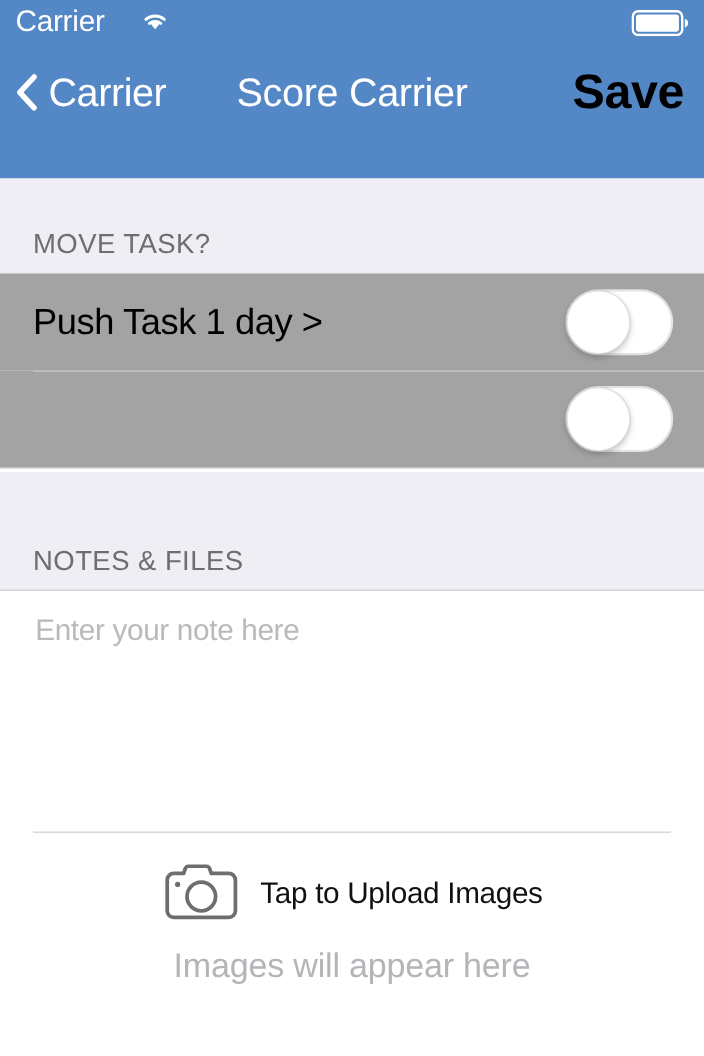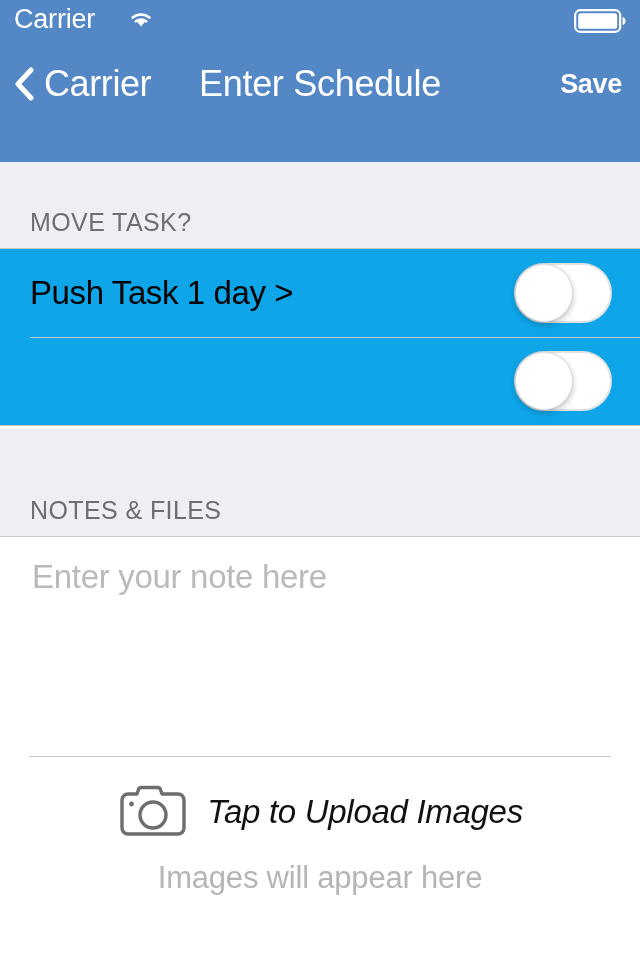--- a/index.html
+++ b/index.html
@@ -70,21 +70,21 @@
     background: #ffffff;
     border-top: 1px solid #C8C7CC;
     border-bottom: 1px solid #C8C7CC;
     box-sizing: border-box;
   }
   .row {
     position: relative;
     height: 88px;
     display: flex;
     align-items: center;
-    background: #0ea5e9;
+    background: #a3a3a3;
     box-sizing: border-box;
   }
   .row + .row::before {
     content: "";
     position: absolute;
     left: 30px;
     right: 0;
     top: 0;
     height: 1px;
     background: #C8C7CC;
@@ -150,21 +150,21 @@
     top: 538px;
     left: 0;
     width: 640px;
     height: 218px;
     background: #ffffff;
   }
   .note-placeholder {
     position: absolute;
     left: 32px;
     top: 20px;
-    font-size: 33px;
+    font-size: 27px;
     color: #B9B9BE;
     letter-spacing: -0.3px;
     white-space: nowrap;
   }
 
   
   .upload-divider {
     position: absolute;
     top: 756px;
     left: 30px;
@@ -182,25 +182,24 @@
     align-items: center;
     justify-content: center;
   }
   .camera-icon {
     width: 72px;
     height: 56px;
     flex: none;
     margin-right: 18px;
   }
   .upload-label {
-    font-size: 33px;
+    font-size: 27px;
     color: #111111;
     letter-spacing: -0.3px;
     white-space: nowrap;
-    font-style: italic;
   }
   .images-hint {
     position: absolute;
     top: 860px;
     left: 0;
     width: 640px;
     text-align: center;
     font-size: 31px;
     color: #B4B4B9;
     letter-spacing: -0.2px;
@@ -297,23 +296,23 @@
     color: #ffffff;
     letter-spacing: -0.3px;
   }
   .nav-save {
     position: absolute;
     right: 18px;
     top: 0;
     height: 88px;
     display: flex;
     align-items: center;
-    font-size: 27px;
+    font-size: 44px;
     font-weight: bold;
-    color: #ffffff;
+    color: #000000;
     letter-spacing: -0.3px;
   }
 </style>
 </head>
 <body>
 
 <div class="phone">
 
   <div class="content">
 
@@ -373,21 +372,21 @@
         <path d="M9.8 14.3 a8.4 8.4 0 0 1 10.4 0" fill="none" stroke="#ffffff" stroke-width="2.6" stroke-linecap="round"></path>
       </svg>
       <svg class="sb-battery" viewBox="0 0 52 24">
         <rect x="1.2" y="1.2" width="45" height="21.6" rx="5" ry="5" fill="none" stroke="#ffffff" stroke-width="2.2"></rect>
         <rect x="4.2" y="4.2" width="39" height="15.6" rx="2.6" ry="2.6" fill="#ffffff"></rect>
         <path d="M48.6 8 a4.2 4.2 0 0 1 0 8 z" fill="#ffffff"></path>
       </svg>
     </div>
 
     <div class="nav-row">
-      <div class="nav-title">Enter Schedule</div>
+      <div class="nav-title">Score Carrier</div>
       <div class="nav-back">
         <svg class="chev" viewBox="0 0 20 34">
           <path d="M17 3 L4 17 L17 31" fill="none" stroke="#ffffff" stroke-width="5" stroke-linecap="round" stroke-linejoin="round"></path>
         </svg>
         <span class="nav-back-label">Carrier</span>
       </div>
       <div class="nav-save">Save</div>
     </div>
 
   </div>

